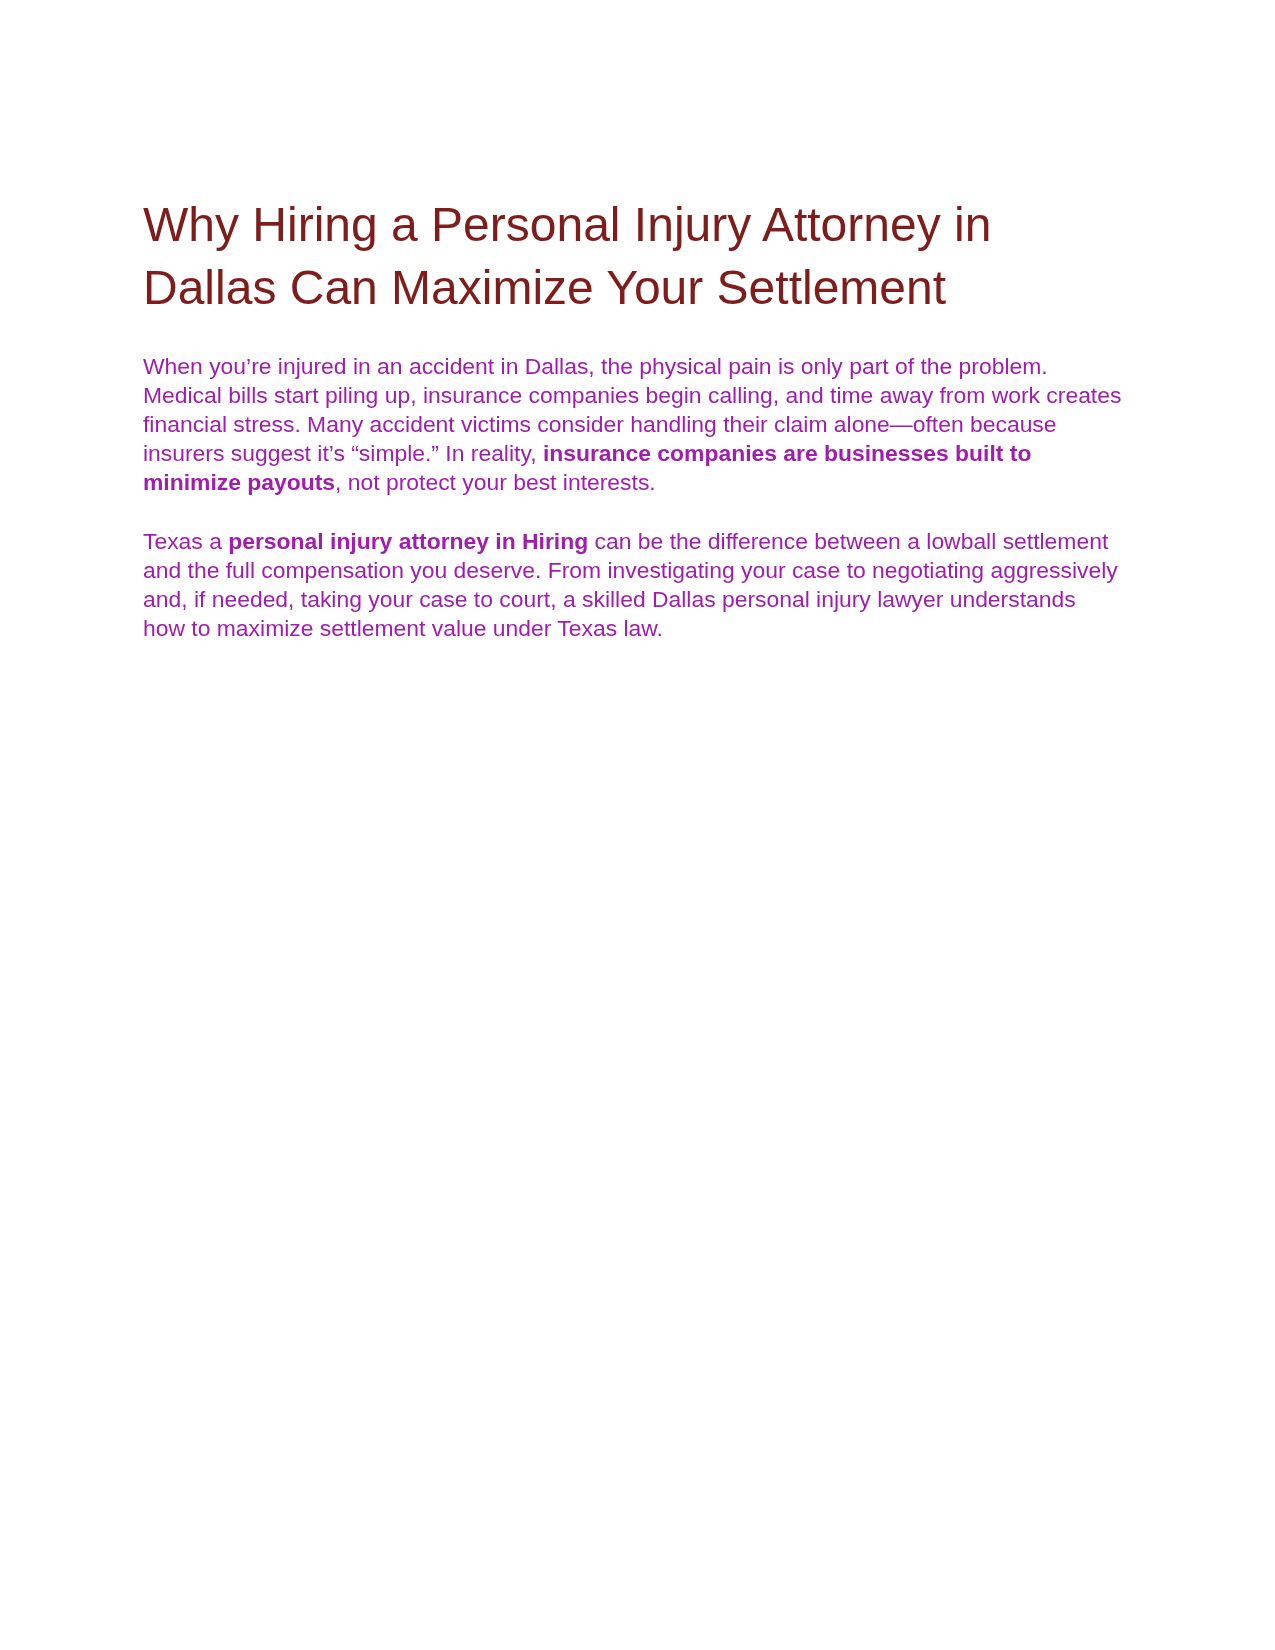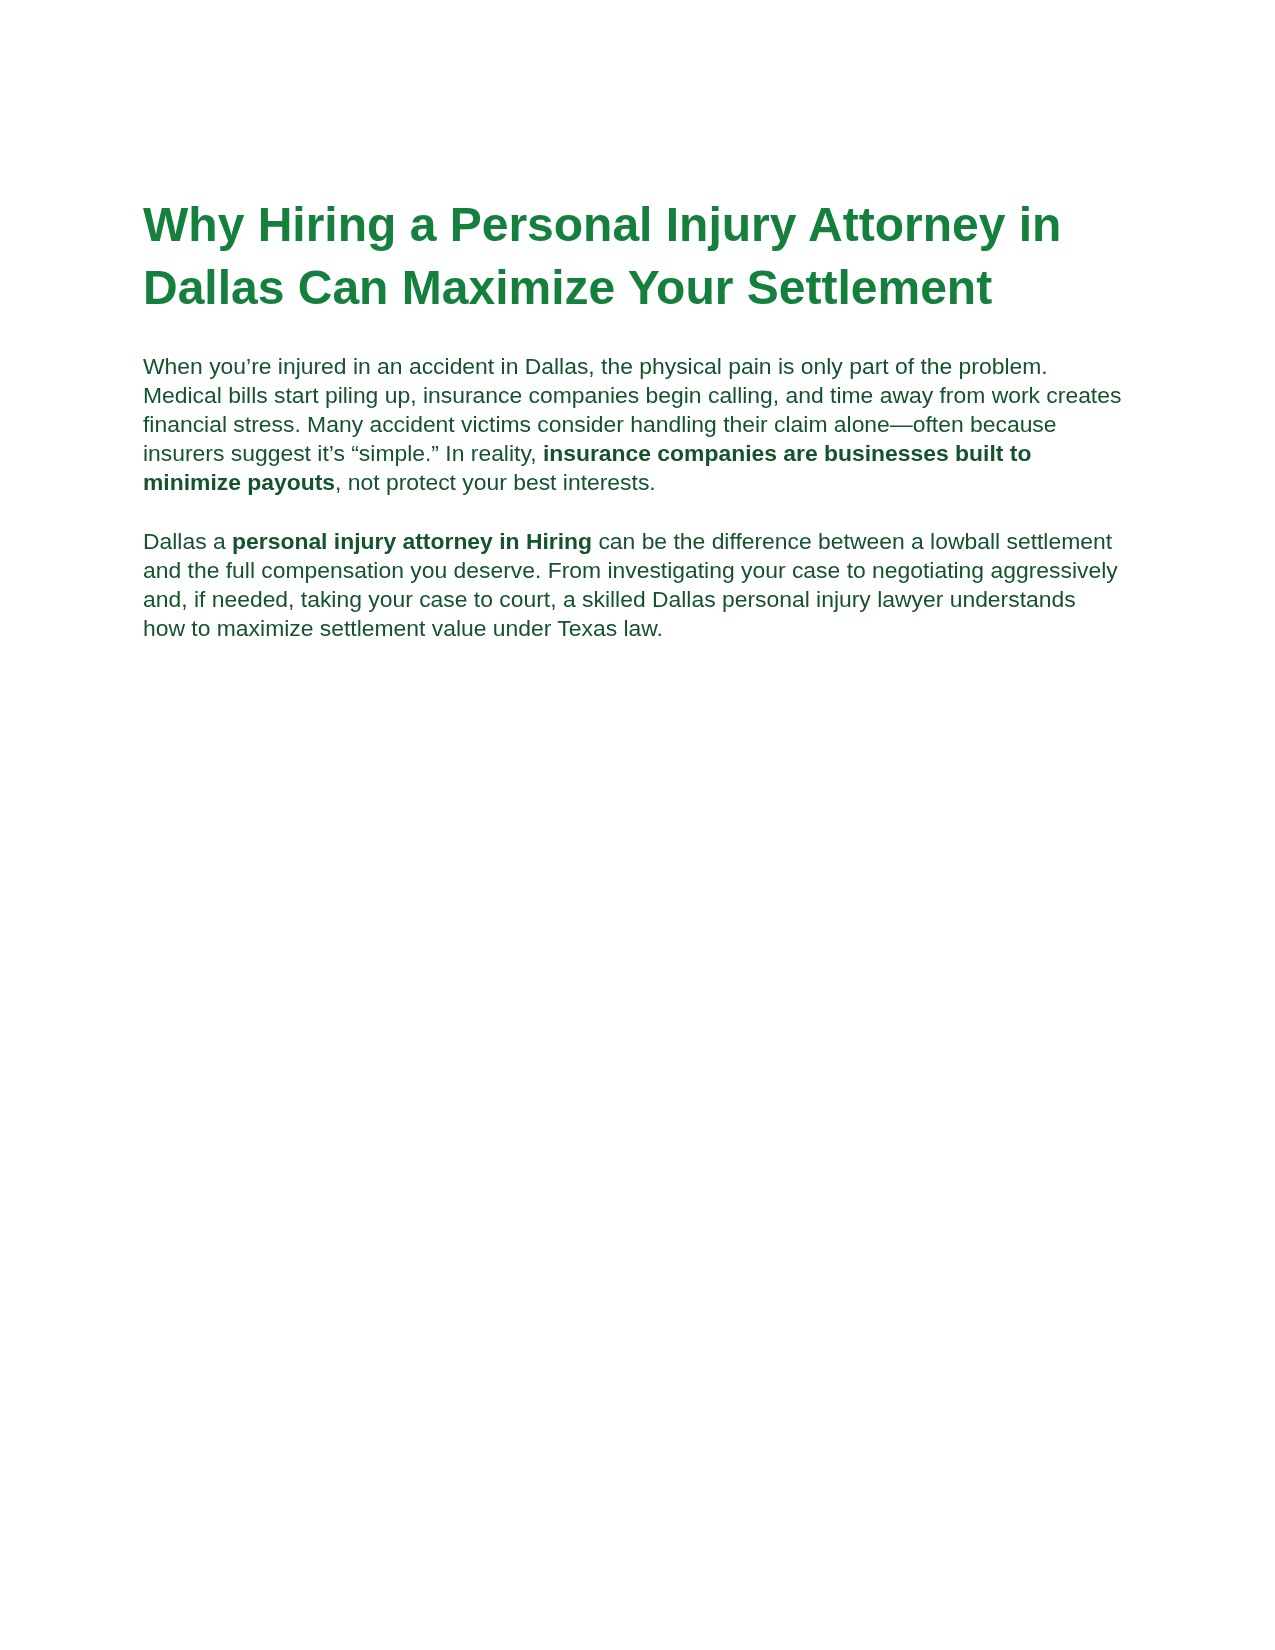--- a/index.html
+++ b/index.html
@@ -19,39 +19,39 @@
     left: 143px;
     top: 193px;
     width: 980px;
     color: #000000;
     font-family: "Liberation Sans", sans-serif;
     text-align: left;
   }
   .doc-title {
     font-size: 48px;
     line-height: 63px;
-    font-weight: 700;
+    font-weight: 400;
     margin: 0 0 33px 0;
-    color: #15803d;
+    color: #7f1d1d;
   }
   .doc-body p {
     font-size: 22.9px;
     line-height: 29px;
     font-weight: 400;
     margin: 0 0 30px 0;
-    color: #14532d;
+    color: #a21caf;
   }
   .doc-body strong {
     font-weight: 700;
   }
 </style>
 </head>
 <body>
 
 <div class="page">
   <div class="content">
     <h1 class="doc-title">Why Hiring a Personal Injury Attorney in Dallas Can Maximize Your Settlement</h1>
     <div class="doc-body">
         <p><span>When you’re injured in an accident in Dallas, the physical pain is only part of the problem. Medical bills start piling up, insurance companies begin calling, and time away from work creates financial stress. Many accident victims consider handling their claim alone—often because insurers suggest it’s “simple.” In reality, </span><strong>insurance companies are businesses built to minimize payouts</strong><span>, not protect your best interests.</span></p>
-        <p><span>Dallas a </span><strong>personal injury attorney in Hiring</strong><span> can be the difference between a lowball settlement and the full compensation you deserve. From investigating your case to negotiating aggressively and, if needed, taking your case to court, a skilled Dallas personal injury lawyer understands how to maximize settlement value under Texas law.</span></p>
+        <p><span>Texas a </span><strong>personal injury attorney in Hiring</strong><span> can be the difference between a lowball settlement and the full compensation you deserve. From investigating your case to negotiating aggressively and, if needed, taking your case to court, a skilled Dallas personal injury lawyer understands how to maximize settlement value under Texas law.</span></p>
       </div>
   </div>
 </div>
 
 </body></html>

